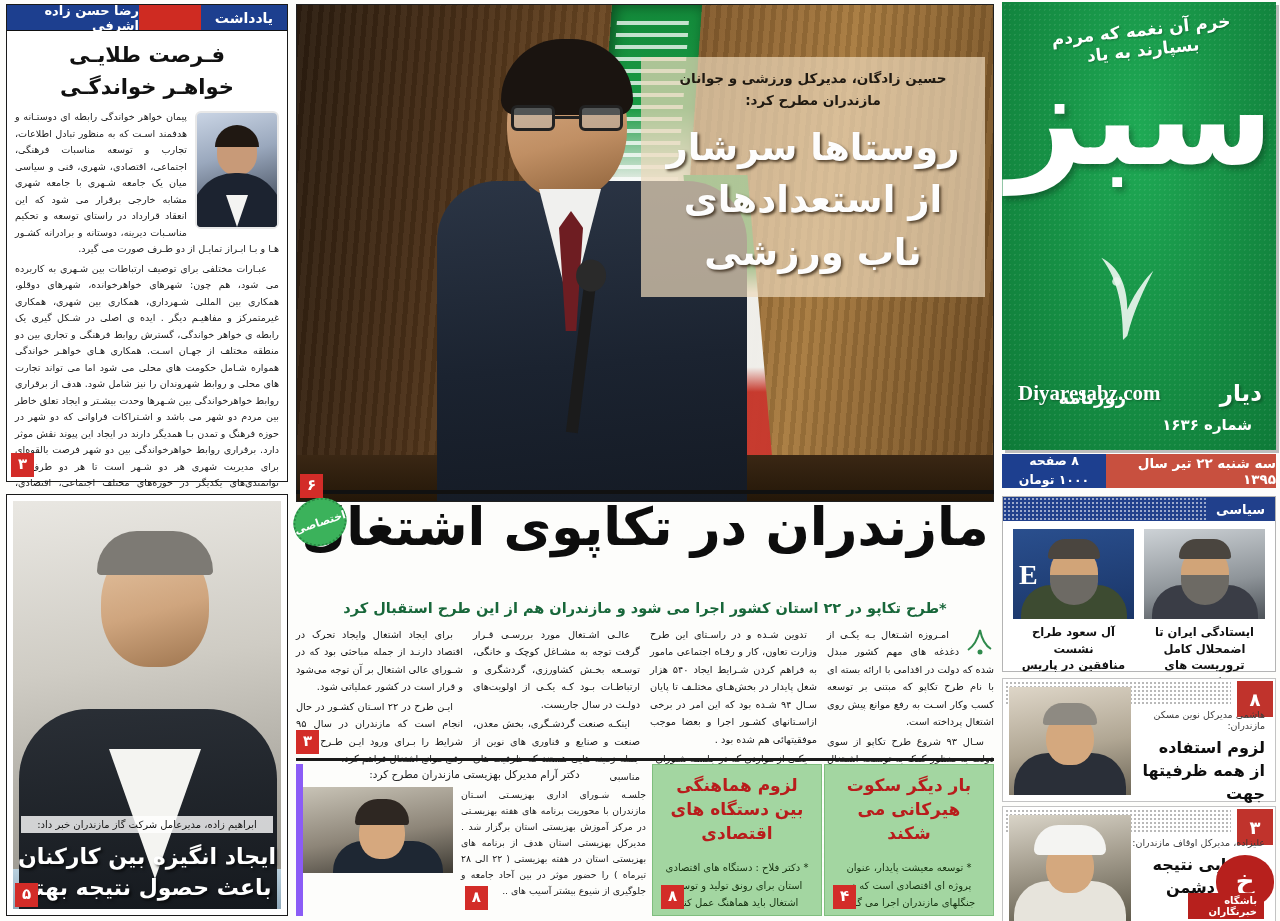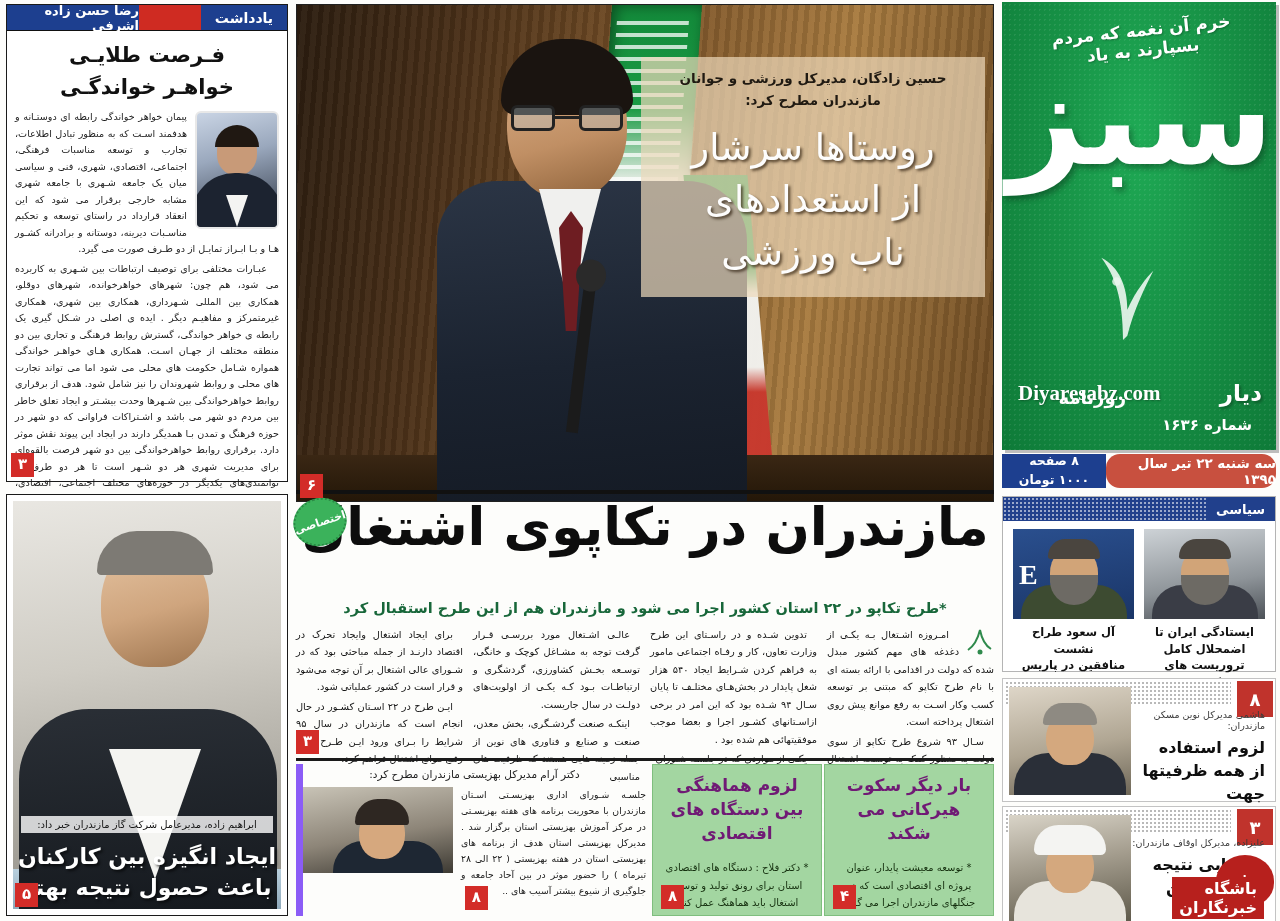--- a/index.html
+++ b/index.html
@@ -175,21 +175,21 @@
     position:absolute; right: 8px; top: 52px;
     width: 344px; padding: 10px 14px 18px 14px;
     background: rgba(236,216,186,.70);
     text-align: center;
   }
   .hero-kicker{
     font-size: 13.5px; font-weight: bold; line-height: 1.65;
     color: #201a12; margin-bottom: 10px;
   }
   .hero-head{
-    font-size: 37px; font-weight: normal; line-height: 1.42;
+    font-size: 37px; font-weight: bold; line-height: 1.42;
     color: #fdfdfd;
     text-shadow: 2px 2px 3px rgba(40,25,10,.75);
   }
 
   
   .masthead {
     position: absolute; right: 4px; top: 2px;
     width: 274px; height: 448px;
     background: radial-gradient(ellipse at 50% 30%, #1faa55 0%, #179246 45%, #0e7a38 100%);
     overflow: hidden;
@@ -236,21 +236,21 @@
   }
 
   .infobar{
     position:absolute; right: 4px; top: 454px;
     width: 274px; height: 34px;
     display:flex;
   }
   .infobar .date{
     flex:1; background:#c8503f; color:#fff;
     display:flex; align-items:center; justify-content:center;
-    font-size:13.5px; font-weight:bold;border-radius:14px;
+    font-size:13.5px; font-weight:bold;
   }
   .infobar .meta{
     width: 104px; background:#1d3f8f; color:#fff;
     display:flex; flex-direction:column; align-items:center; justify-content:center;
     font-size:12.5px; font-weight:bold; line-height:1.5;
   }
 
   
   .rule-top{
     position:absolute; left: 296px; top: 490px; width: 698px; height: 4px;
@@ -334,21 +334,21 @@
     position:absolute; top: 764px;
     height: 152px;
     background:#a3d6a1;
     border: 1px solid #7fbe7e;
     padding: 8px 10px;
     text-align:center;
   }
   .gb-left{ left: 652px; width: 170px; }
   .gb-right{ left: 824px; width: 170px; }
   .gb-head{
-    font-size: 17px; font-weight:bold; color:#701a75; line-height:1.42;
+    font-size: 17px; font-weight:bold; color:#b91c1c; line-height:1.42;
   }
   .gb-text{
     margin-top: 14px;
     font-size: 10px; line-height:1.72; color:#15300f; text-align:center;
   }
   .gb-dots{
     position:absolute; left: 822px; top: 768px; width: 2px; height: 144px;
     background: repeating-linear-gradient(180deg,#fff 0 4px, transparent 4px 9px);
     z-index: 6;
   }
@@ -515,21 +515,21 @@
   }
   .kh-mark{
     position:absolute; right: 0; bottom: 12px;
     width: 58px; height: 52px; background:#b7201d;
     border-radius: 50% 50% 46% 46%;
     display:flex; align-items:center; justify-content:center;
   }
   .kh-mark span{ color:#fff; font-size:26px; font-weight:bold; line-height:1; }
   .kh-bar{
     position:absolute; right: 10px; bottom: 0;
-    background:#b7201d; color:#fff; font-size:16px; font-weight:bold;
+    background:#b7201d; color:#fff; font-size:10px; font-weight:bold;
     padding: 2px 7px;
   }
 </style>
 </head>
 <body>
 
 <div class="page">
 
   <div class="col-left rtl">
     <div class="yad-bar">

